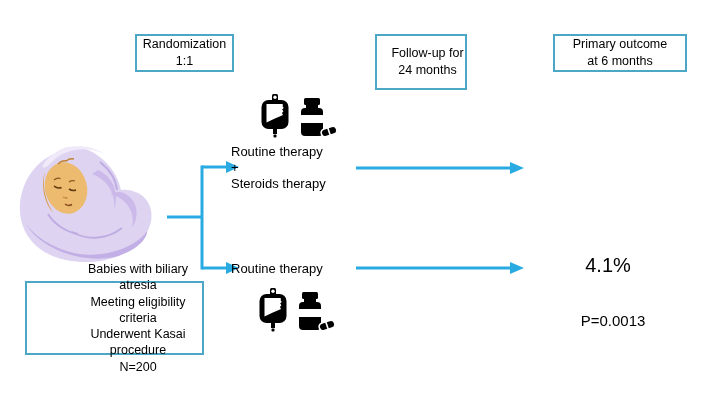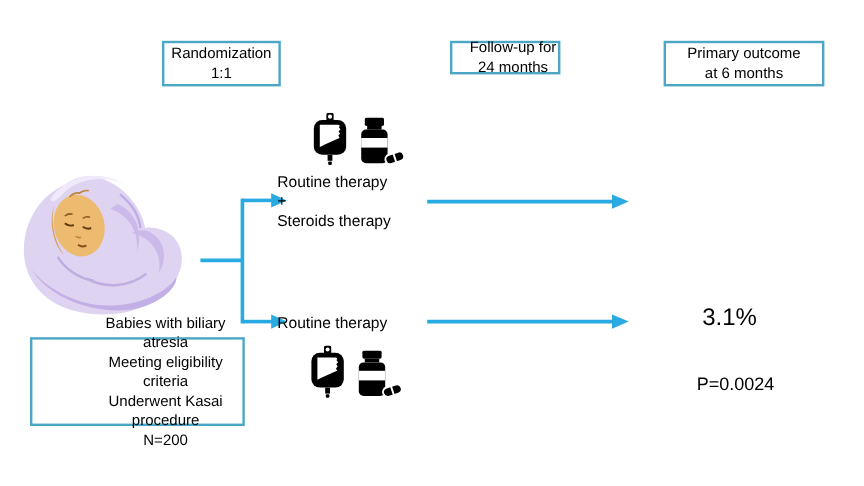--- a/index.html
+++ b/index.html
@@ -25,21 +25,21 @@
     border: 2px solid var(--box-border);
     background: var(--background);
     display: flex;
     align-items: center;
     justify-content: center;
     text-align: center;
     font-size: 12.5px;
     line-height: 1.38;
   }
   .box-randomization { left: 135px; top: 34px; width: 99px; height: 38px; }
-  .box-followup      { left: 375px; top: 34px; width: 92px;  height: 28px; padding-left: 13px; }
+  .box-followup      { left: 375px; top: 34px; width: 92px;  height: 56px; padding-left: 13px; }
   .box-outcome       { left: 553px; top: 34px; width: 134px; height: 38px; }
 
   .population-box {
     position: absolute;
     left: 25px; top: 281px; width: 179px; height: 74px;
     border: 2px solid var(--box-border);
     background: var(--background);
     display: flex;
     align-items: center;
     justify-content: center;
@@ -207,16 +207,16 @@
         <rect x="31.2" y="29.5" width="1.6" height="8" fill="#fff"></rect>
       </g>
     </svg>
   </div>
 
   <div class="population-box pre">Babies with biliary atresia
 Meeting eligibility criteria
 Underwent Kasai procedure
 N=200</div>
 
-  <div class="result-value result-control">3.1%</div>
-  <div class="p-value">P=0.0024</div>
+  <div class="result-value result-control">4.1%</div>
+  <div class="p-value">P=0.0013</div>
 
 </div>
 
 </body></html>

